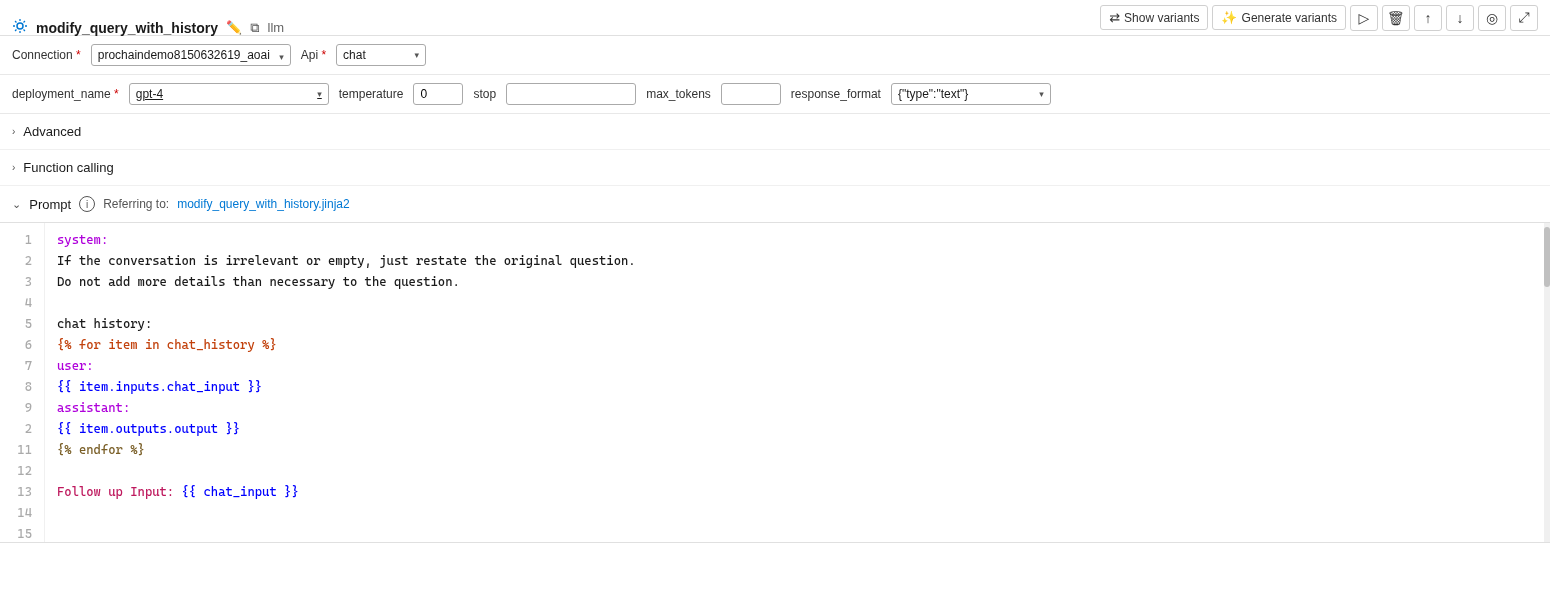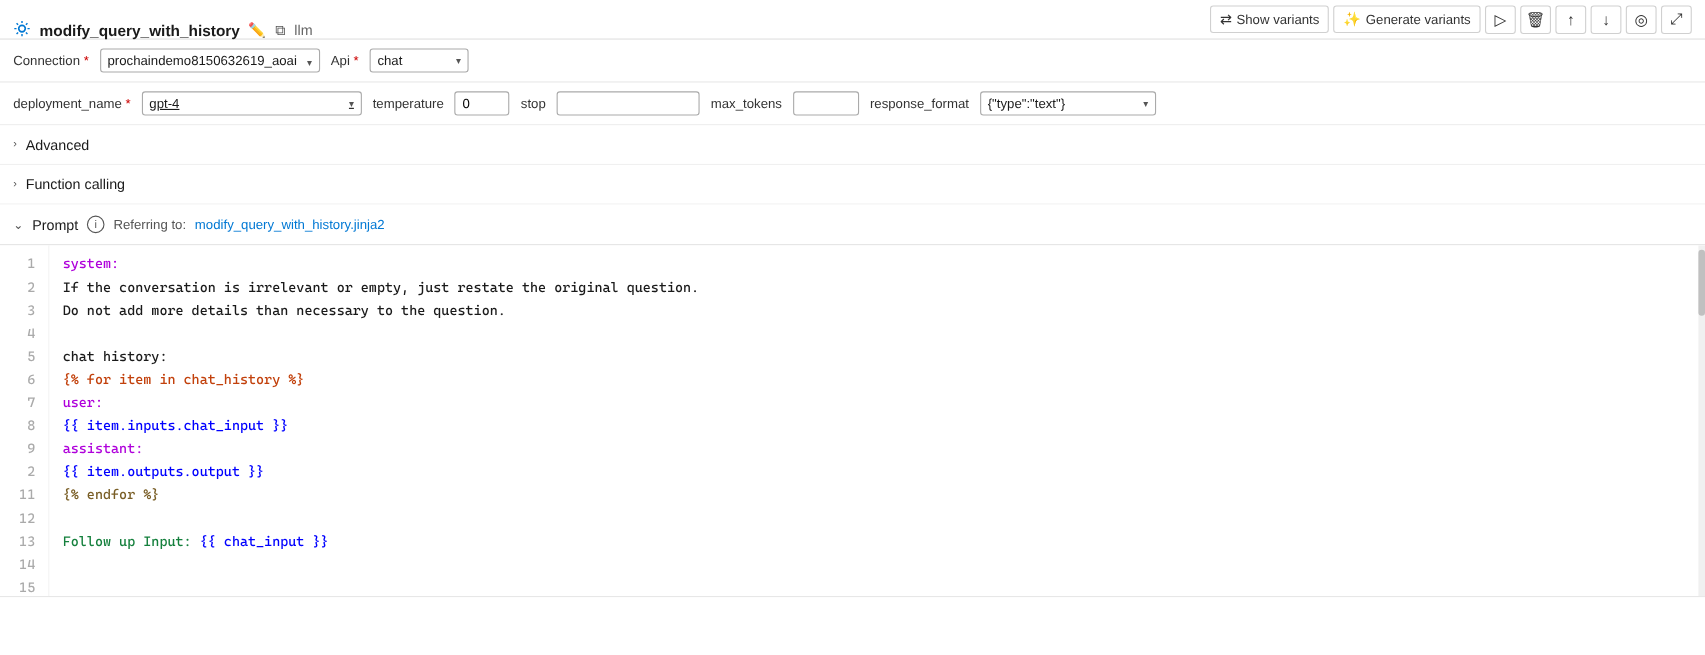--- a/index.html
+++ b/index.html
@@ -385,18 +385,18 @@
       <div class="code-line"><span style="color: rgb(26, 26, 26);">Do not add more details than necessary to the question.</span></div>
       <div class="code-line">&nbsp;</div>
       <div class="code-line"><span style="color: rgb(26, 26, 26);">chat history:</span></div>
       <div class="code-line"><span style="color: #c2410c;">{% for item in chat_history %}</span></div>
       <div class="code-line"><span style="color: rgb(175, 0, 219);">user:</span></div>
       <div class="code-line"><span style="color: rgb(0, 0, 255);">{{ item.inputs.chat_input }}</span></div>
       <div class="code-line"><span style="color: rgb(175, 0, 219);">assistant:</span></div>
       <div class="code-line"><span style="color: rgb(0, 0, 255);">{{ item.outputs.output }}</span></div>
       <div class="code-line"><span style="color: rgb(121, 94, 38);">{% endfor %}</span></div>
       <div class="code-line">&nbsp;</div>
-      <div class="code-line"><span style="color: #15803d;">Follow up Input: </span><span style="color: rgb(0, 0, 255);">{{ chat_input }}</span></div>
+      <div class="code-line"><span style="color: #be185d;">Follow up Input: </span><span style="color: rgb(0, 0, 255);">{{ chat_input }}</span></div>
     </div>
   <div class="scrollbar-indicator">
     <div class="scrollbar-thumb"></div>
   </div>
 </div>
 
 </body></html>

